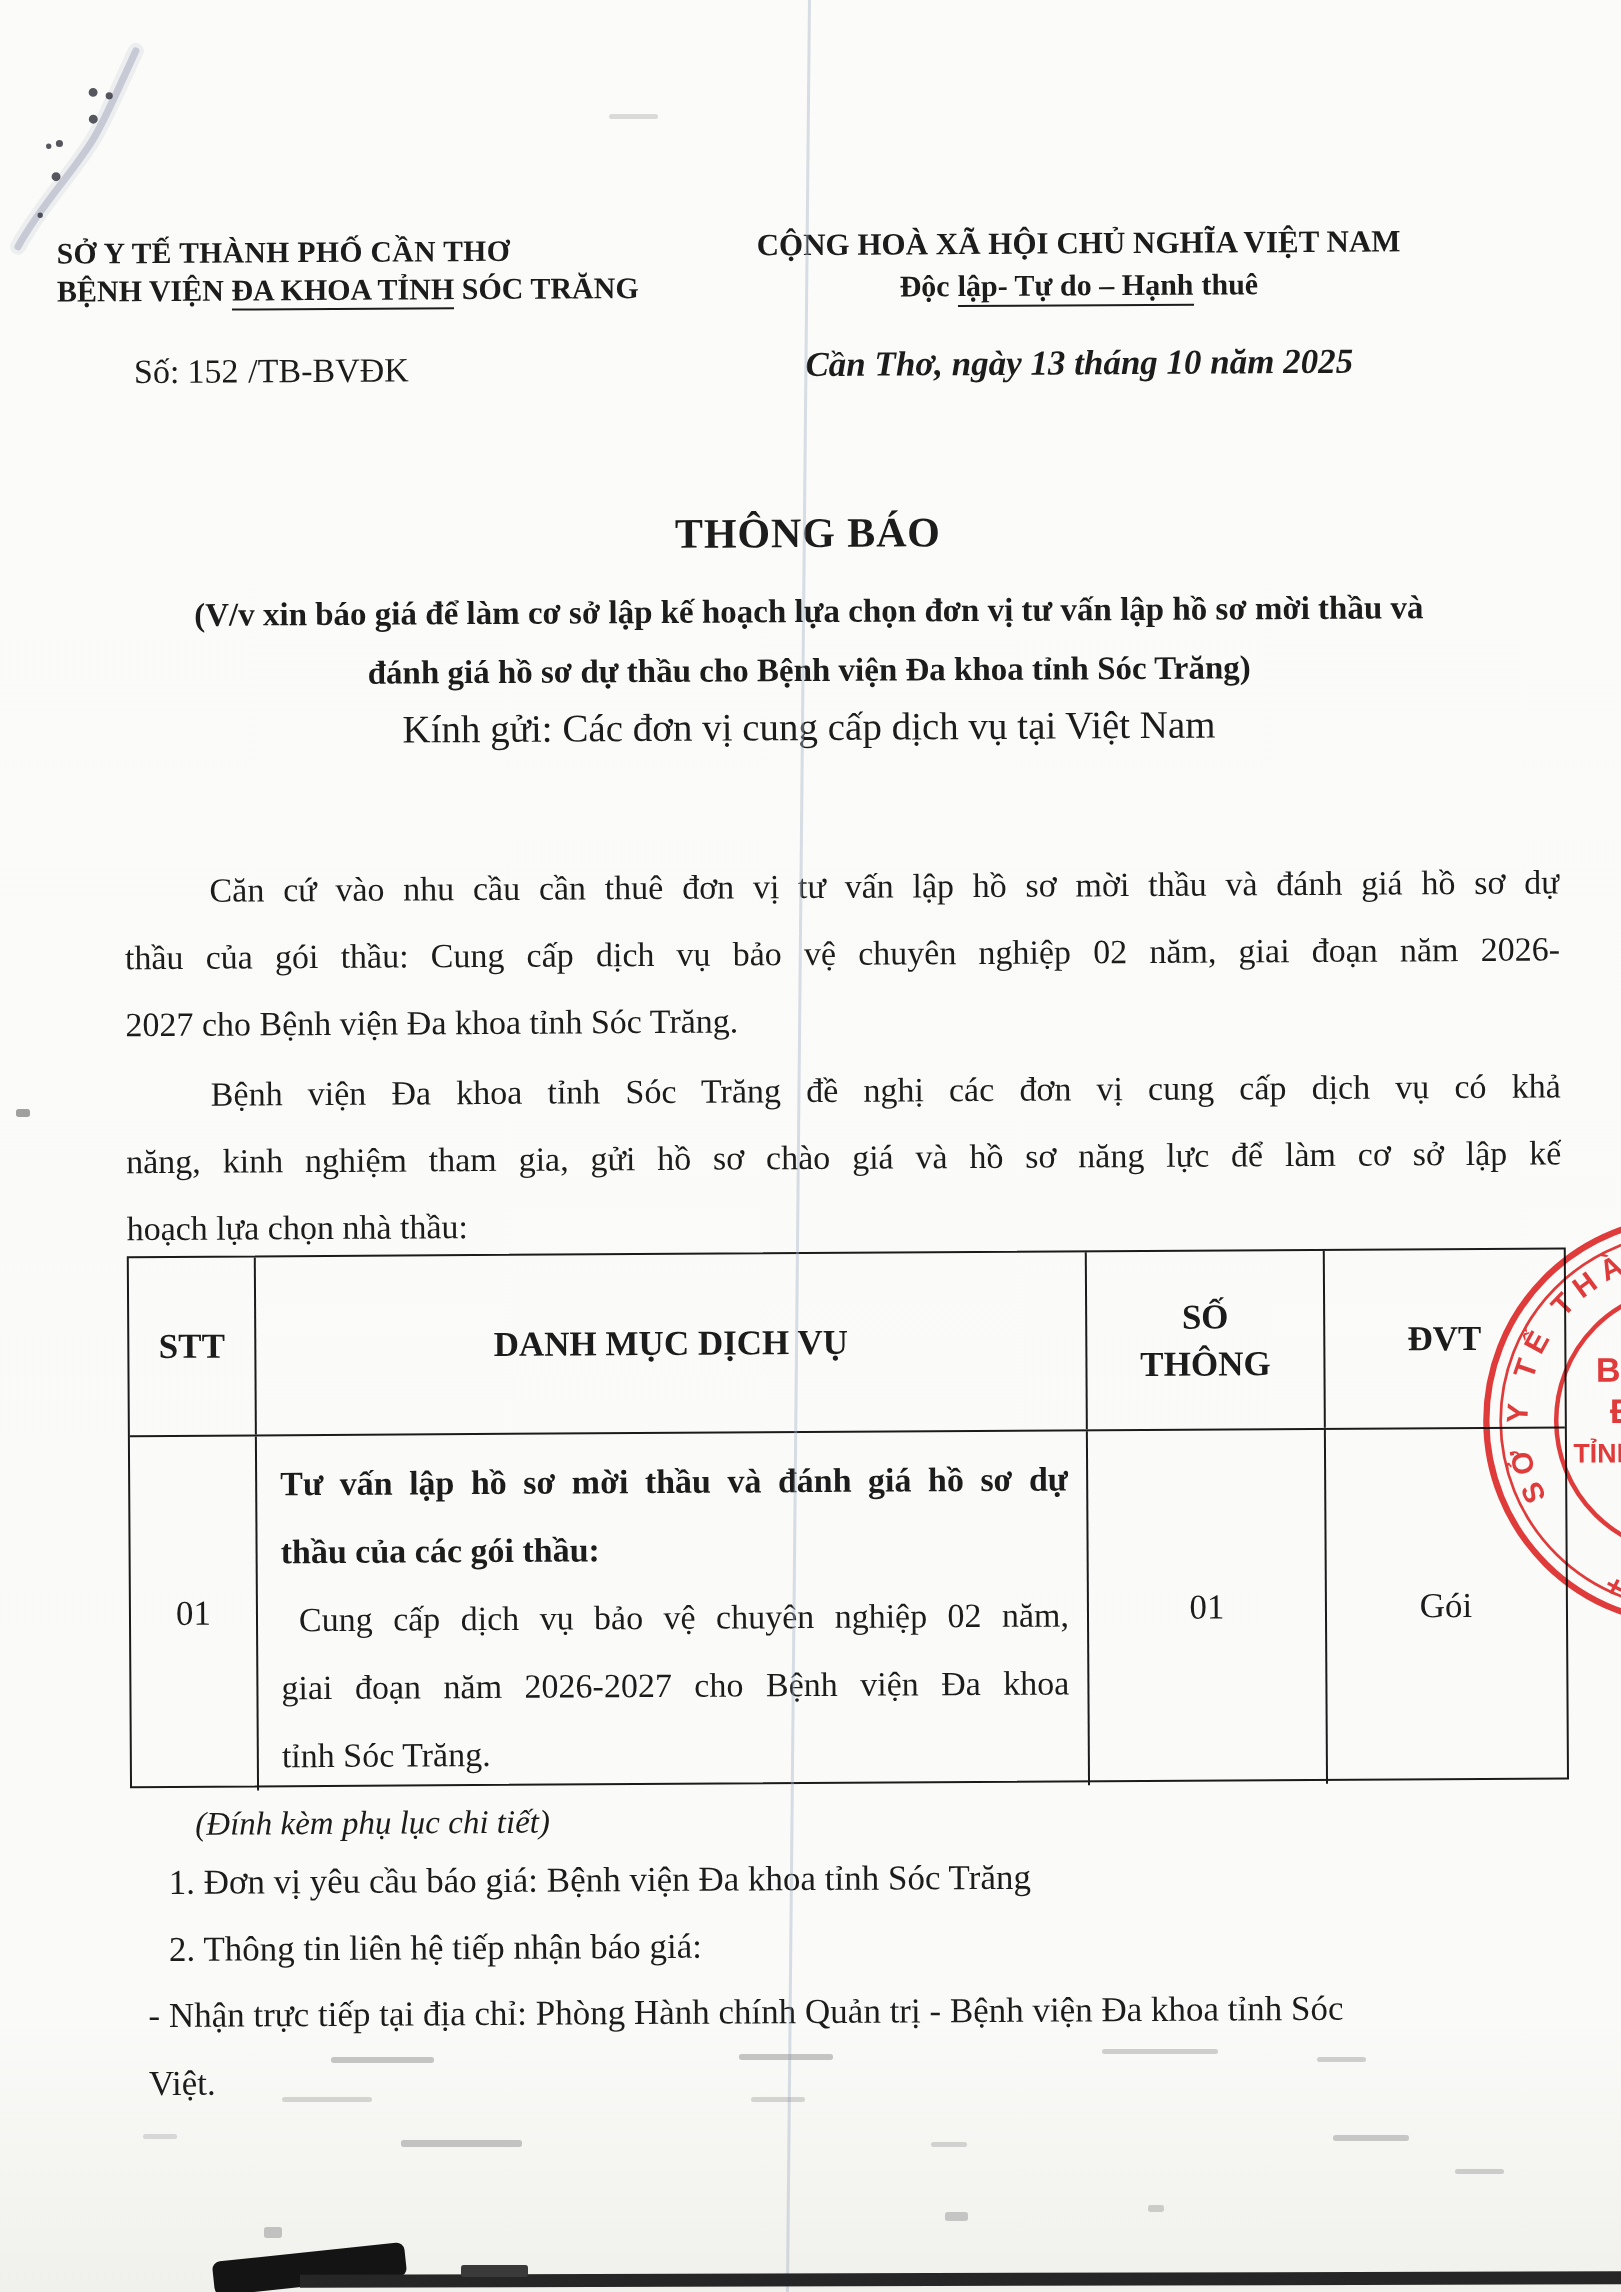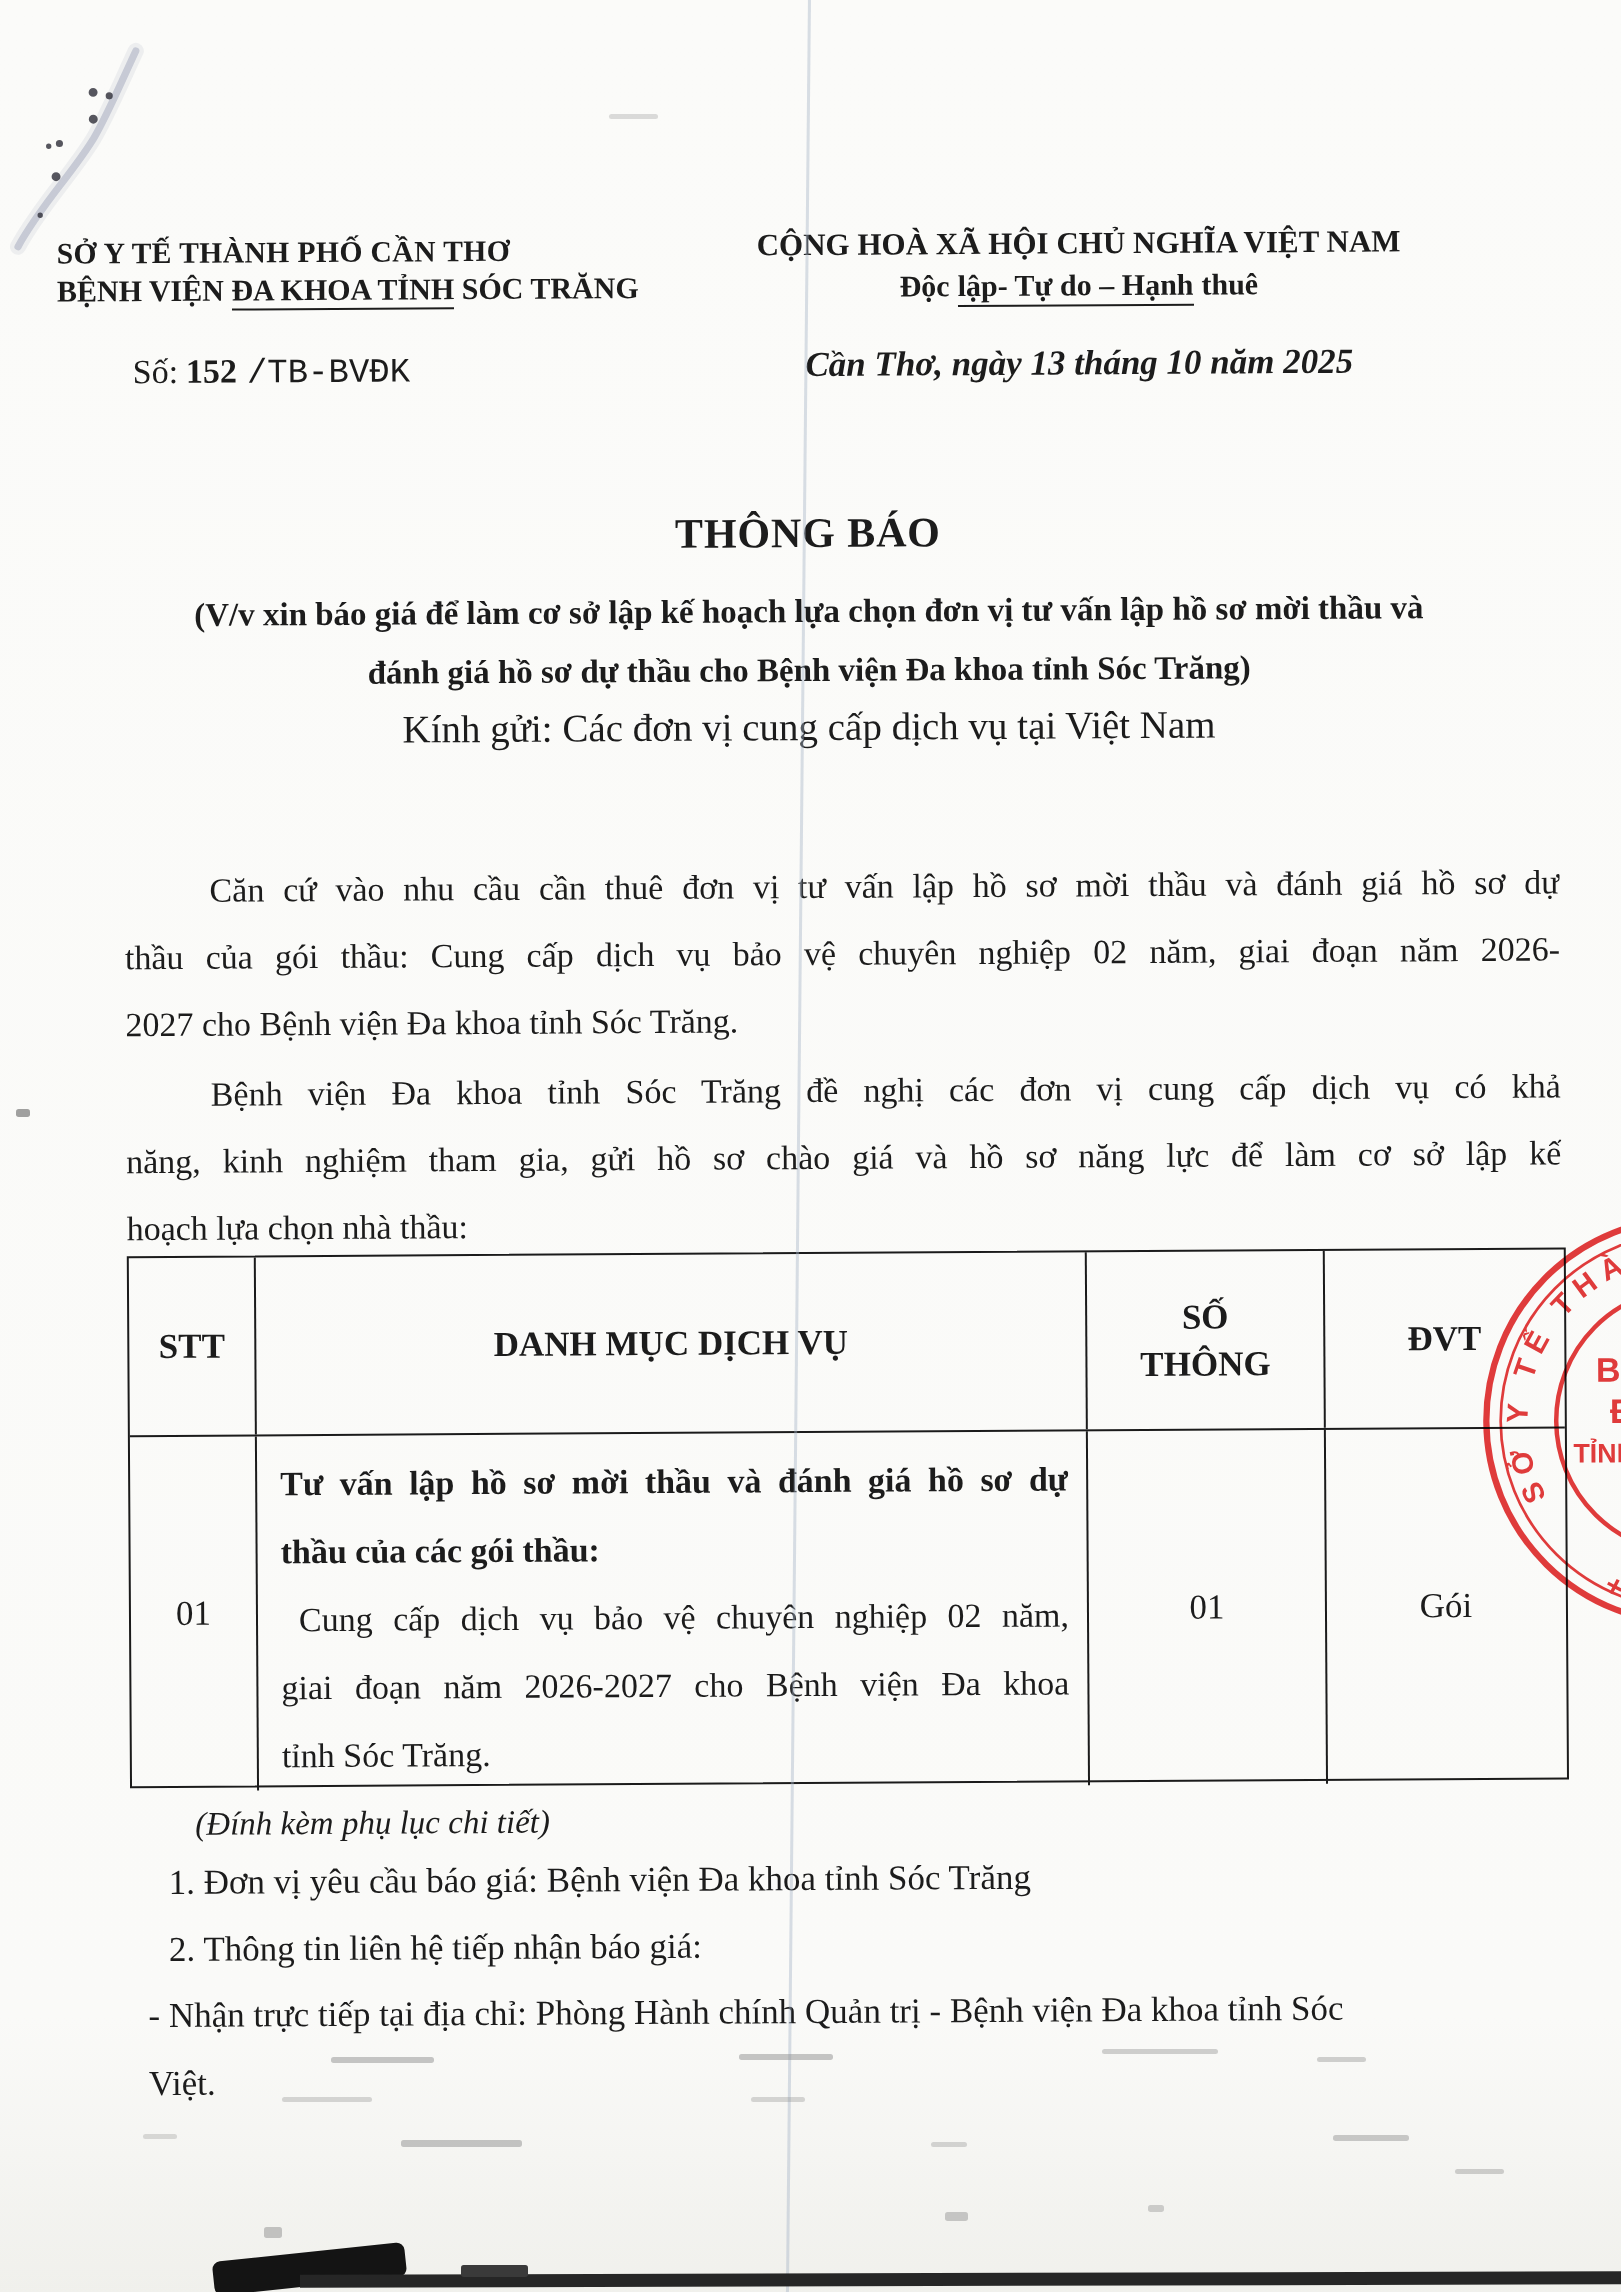--- a/index.html
+++ b/index.html
@@ -14,22 +14,22 @@
     background:linear-gradient(180deg,#fbfbf9 0%,#fafaf8 88%,#f0f0ec 100%);
   }
   .doc{position:absolute;inset:0;transform:rotate(-0.35deg);transform-origin:50% 42%;}
 
   
   .hdr-left{position:absolute;left:61px;top:233px;width:428px;text-align:center;}
   .org-parent{font-size:29.6px;font-weight:700;letter-spacing:0.4px;white-space:nowrap;}
   .org-name{font-size:30px;font-weight:700;margin-top:3.6px;white-space:nowrap;}
   .u-part{border-bottom:2.7px solid #1c1c1c;padding-bottom:2.7px;}
   .doc-no{font-size:34px;margin-top:45px;white-space:nowrap;}
-  .doc-no .num{font-weight:700;margin:0 8px;}
-  .doc-no .suffix{margin-left:1.8px;font-family:Liberation Mono, monospace;}
+  .doc-no .num{font-weight:400;margin:0 8px;}
+  .doc-no .suffix{margin-left:1.8px;}
 
   .hdr-right{position:absolute;left:733px;top:227px;width:700px;text-align:center;}
   .nat-title{font-size:31px;font-weight:700;white-space:nowrap;}
   .motto{font-size:30px;font-weight:700;margin-top:7.2px;white-space:nowrap;}
   .motto .sp{margin-left:8px;}
   .dateline{font-size:35px;font-weight:700;font-style:italic;margin-top:41px;white-space:nowrap;}
 
   
   .title{position:absolute;left:94px;top:509px;width:1433px;text-align:center;
          font-size:42px;font-weight:700;letter-spacing:0.9px;}

